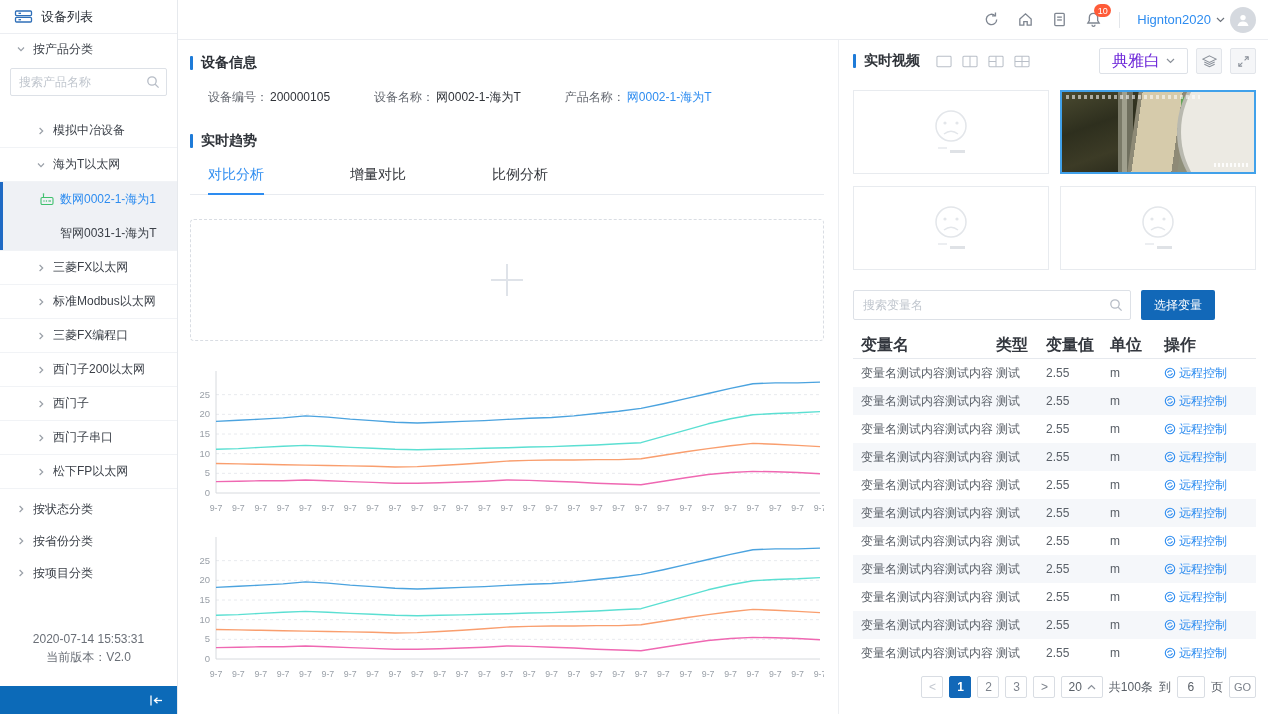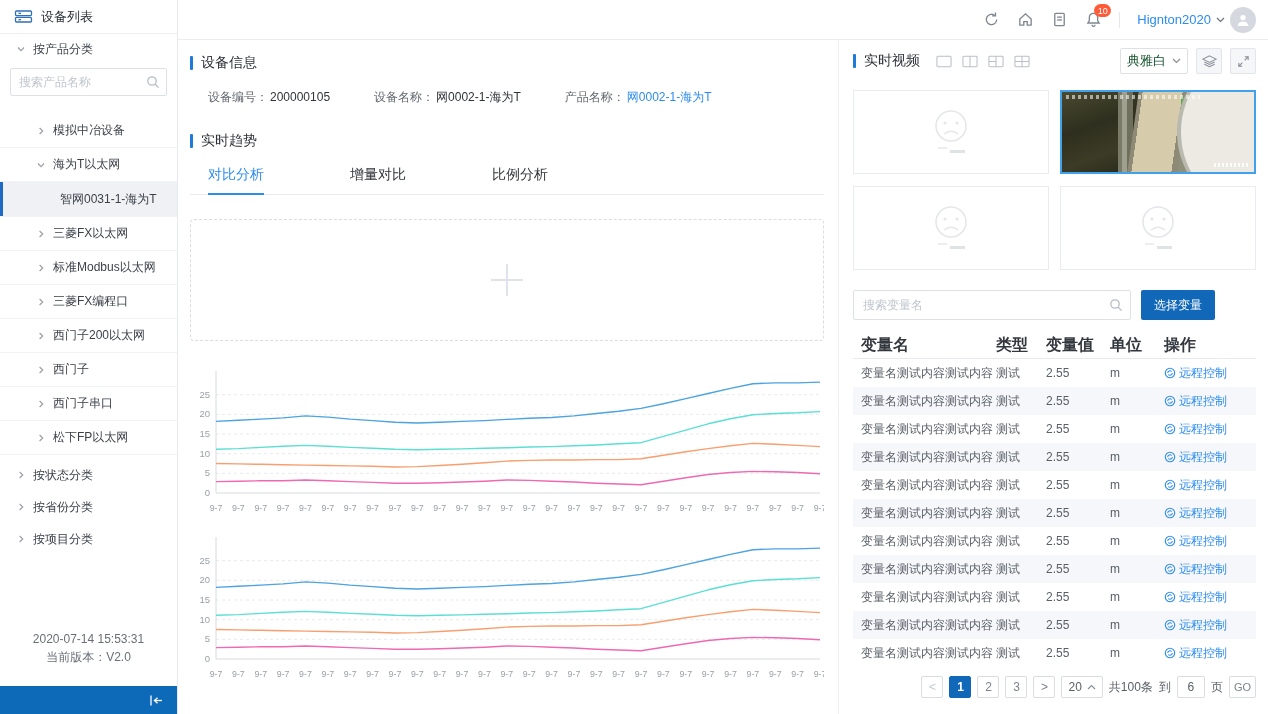--- a/index.html
+++ b/index.html
@@ -40,21 +40,21 @@
   .tb-div{width:1px;height:16px;background:#e3e6ea}
   .userbox{display:flex;align-items:center;gap:5px;cursor:pointer}
   .uname{font-size:13px;color:var(--link)}
   .avatar{width:26px;height:26px;border-radius:50%;background:#d5d9df;display:flex;align-items:center;justify-content:center;line-height:0}
 
   .content{flex:1;display:flex;min-height:0}
   .left-col{width:660px;padding:14px 14px 0 12px;flex-shrink:0}
   .right-col{flex:1;border-left:1px solid #edeff2;padding:8px 12px 0 14px;min-width:0}
 
   
-  .sec-title{display:flex;align-items:center;gap:8px;font-size:14px;font-weight:400;color:#2e3238}
+  .sec-title{display:flex;align-items:center;gap:8px;font-size:14px;font-weight:700;color:#2e3238}
   .tbar{width:3px;height:14px;background:#1e7bd8;border-radius:1px}
 
   
   .info-row{display:flex;gap:44px;margin:17px 0 0 18px;font-size:12px}
   .info-row .lbl{color:#62666e}
   .info-row .val{color:#303339;margin-left:2px}
   .info-row .val.link{color:var(--link);cursor:pointer}
 
   
   .trend-title{margin-top:26px}
@@ -67,21 +67,21 @@
 
   
   .chart{display:block;margin-top:26px}
   .chart + .chart{margin-top:14px}
 
   
   .rt-head{display:flex;align-items:center;gap:10px}
   .rt-head .sec-title{margin-right:6px}
   .lay-ic{line-height:0;cursor:pointer}
   .rt-right{margin-left:auto;display:flex;gap:8px;align-items:center}
-  .theme-sel{height:26px;border:1px solid #dde1e7;border-radius:2px;display:flex;align-items:center;gap:6px;padding:0 6px;font-size:13px;color:#14532d;cursor:pointer}
+  .theme-sel{height:26px;border:1px solid #dde1e7;border-radius:2px;display:flex;align-items:center;gap:6px;padding:0 12px;font-size:16px;color:#6d28d9;cursor:pointer}
   .sq-btn{width:26px;height:26px;border:1px solid #e2e5ea;background:#f5f6f8;border-radius:2px;display:flex;align-items:center;justify-content:center;line-height:0;cursor:pointer}
   .vgrid{display:grid;grid-template-columns:1fr 1fr;gap:12px 11px;margin-top:16px}
   .vcell{position:relative;height:84px;border:1px solid #e8ebef;background:#fff;display:flex;align-items:center;justify-content:center;cursor:pointer;overflow:hidden}
   .vcell.sel{border:2px solid #41a1ea}
   .cam{position:absolute;inset:0;overflow:hidden;background:#8f8f7a}
   .cam-soil{position:absolute;left:0;top:0;width:44%;height:100%;background:linear-gradient(160deg,#4a4a30 0%,#2e2f1e 40%,#3c3b26 70%,#26271a 100%)}
   .cam-pipe{position:absolute;left:29%;top:0;width:8%;height:100%;background:linear-gradient(90deg,#7a7a68 0 30%,#a0a08e 30% 60%,#6f6f5e 60% 100%)}
   .cam-path{position:absolute;left:37%;top:0;width:26%;height:100%;background:linear-gradient(90deg,#8e8a76 0 8%,#d6cbab 8% 88%,#8e8a76 88% 100%);transform:skewX(-8deg)}
   .cam-green{position:absolute;right:13%;top:10%;width:25%;height:45%;background:#63a457;transform:skewY(8deg)}
   .cam-curve{position:absolute;right:-28%;top:-42%;width:66%;height:185%;background:#eceae3;border-radius:50%;box-shadow:-4px 0 0 0 #b9b9af}
@@ -162,20 +162,31 @@
         <div class="sb-row lvl2">
           <span class="chev">
             <svg width="10" height="10" viewBox="0 0 10 10" fill="none" stroke="#9aa0a8" stroke-width="1.2">
               <polyline points="2,3.5 5,6.6 8,3.5"></polyline>
             </svg>
           </span>
           <span>海为T以太网</span>
         </div>
         <div class="dev-block">
           <span class="selbar"></span>
+          <div class="dev-row sel">
+            <span style="line-height:0"><svg width="14" height="13" viewBox="0 0 14 13" fill="none" stroke="#3fc06d" stroke-width="1.1">
+                <line x1="3.5" y1="4.5" x2="3.5" y2="1.2"></line>
+                <circle cx="3.5" cy="1" r="0.8" fill="#3fc06d" stroke="none"></circle>
+                <rect x="1" y="4.5" width="12" height="7" rx="1.2"></rect>
+                <circle cx="4" cy="8" r="0.7" fill="#3fc06d" stroke="none"></circle>
+                <circle cx="6.4" cy="8" r="0.7" fill="#3fc06d" stroke="none"></circle>
+                <line x1="8.4" y1="8" x2="11" y2="8"></line>
+              </svg></span>
+            <span>数网0002-1-海为1</span>
+          </div>
           <div class="dev-row">
             <span>智网0031-1-海为T</span>
           </div>
         </div>
         <div class="sb-row lvl2">
           <span class="chev">
             <svg width="10" height="10" viewBox="0 0 10 10" fill="none" stroke="#9aa0a8" stroke-width="1.2">
               <polyline points="3.6,2 6.7,5 3.6,8"></polyline>
             </svg>
           </span>

